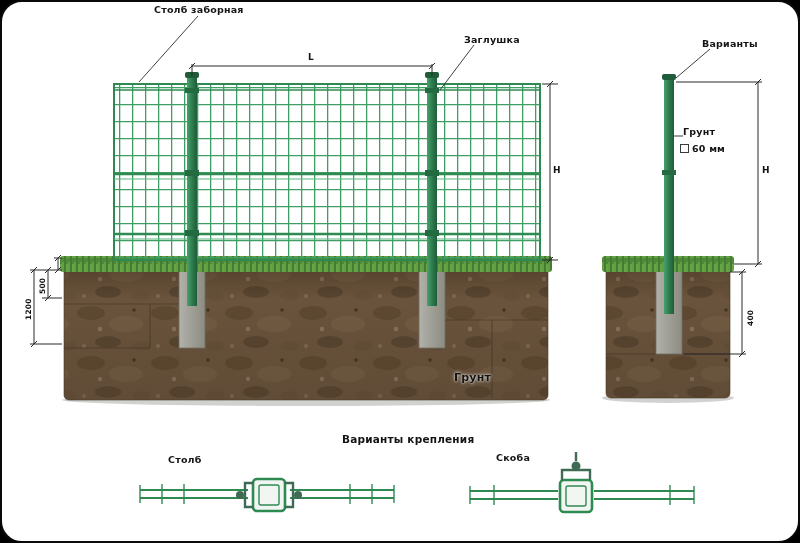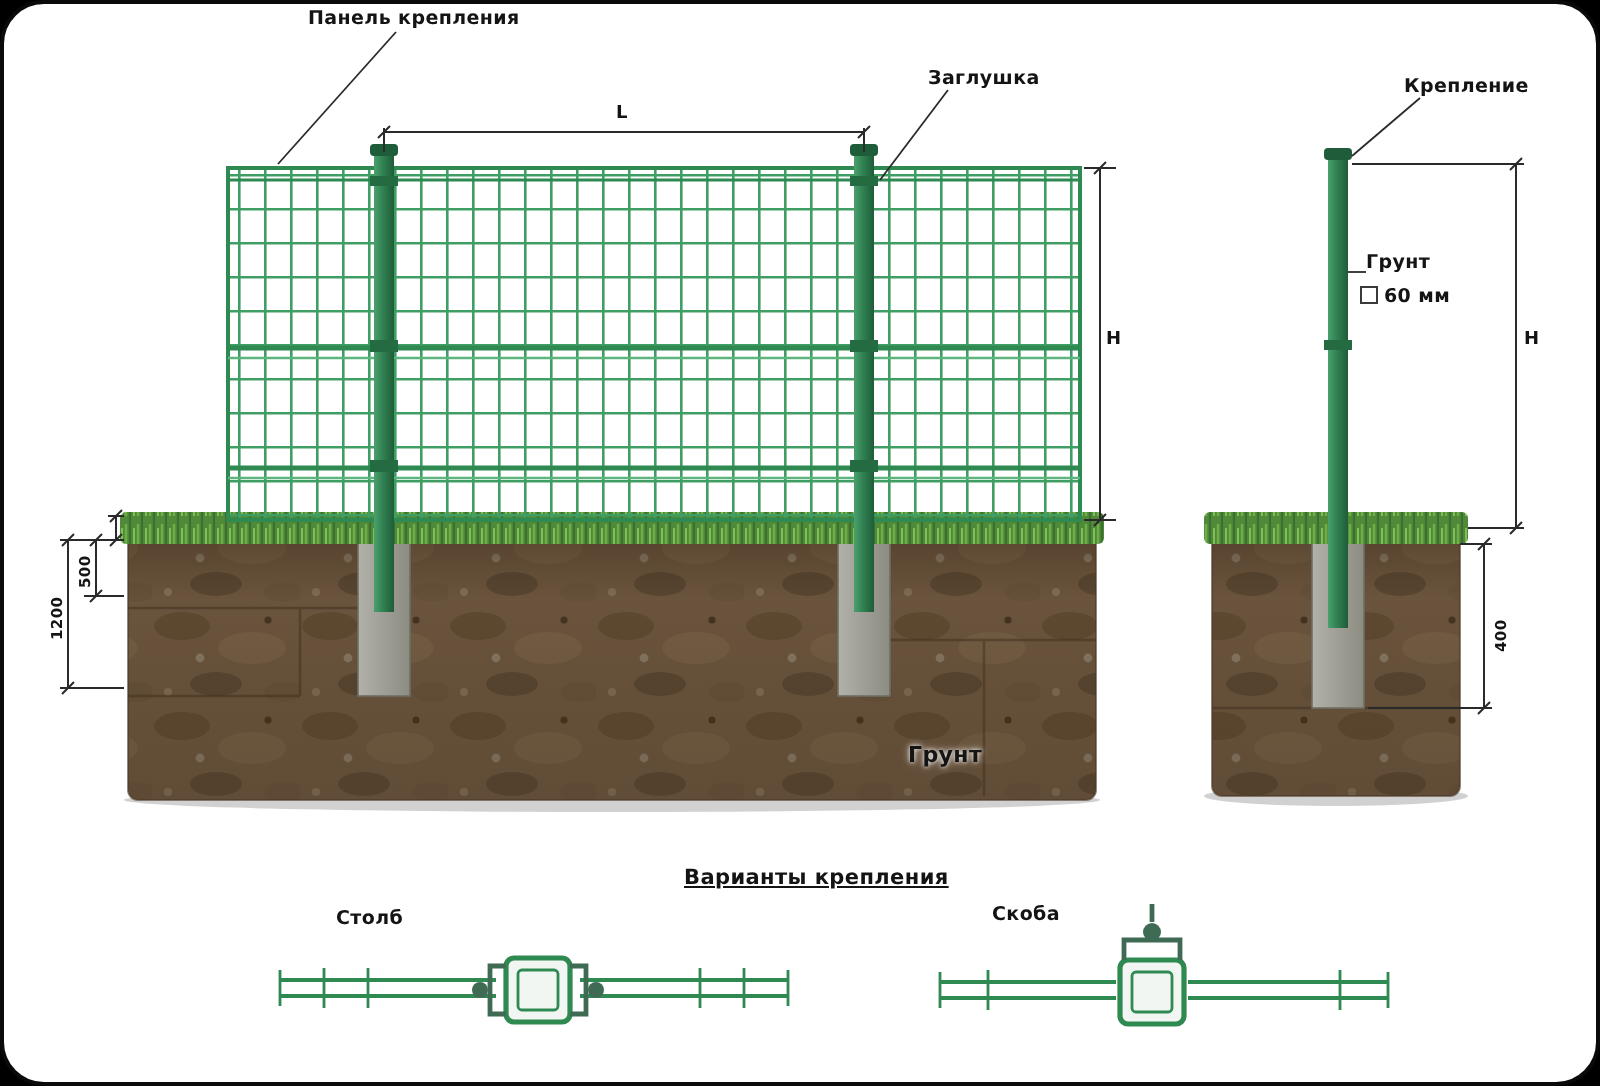--- a/index.html
+++ b/index.html
@@ -5,21 +5,21 @@
   html,body{margin:0;padding:0;background:#000;}
   .page{position:relative;width:800px;height:543px;background:#ffffff;border:2px solid #0a0a0a;
         border-radius:22px;box-sizing:border-box;overflow:hidden;
         font-family:"DejaVu Sans",sans-serif;}
   svg{position:absolute;left:0;top:0;}
   .lbl{position:absolute;font:700 9.5px "DejaVu Sans",sans-serif;color:#141414;
        white-space:nowrap;letter-spacing:.2px;}
   .dim{font-weight:700;font-size:9px;}
   .rot{transform:rotate(-90deg);transform-origin:0 0;font-size:7.5px;}
   .ground{font-size:11px;text-shadow:0 0 2px rgba(255,255,255,.9),0 0 4px rgba(255,255,255,.7);}
-  .title{font-size:10.5px;text-decoration:underline;}
+  .title{font-size:10.5px;}
   .sq{display:inline-block;width:7px;height:7px;background:#fff;border:1.5px solid #3a3a3a;
       margin-right:3px;vertical-align:-1px;}
 </style>
 </head>
 <body>
 
 <div class="page">
 
 <svg width="800" height="543" viewBox="0 0 800 543">
   <defs>
@@ -175,23 +175,23 @@
       <path d="M692 484 V502 M668 483 V503" stroke-width="1.4"></path>
     </g>
     <rect x="558" y="478" width="32" height="32" rx="4" fill="#f2f6f2" stroke="#2f8a52" stroke-width="2.6"></rect>
     <rect x="564" y="484" width="20" height="20" rx="2" fill="none" stroke="#2f8a52" stroke-width="1.4"></rect>
     <path d="M560 478 V468 H588 V478" fill="none" stroke="#3f6b55" stroke-width="2.4"></path>
     <path d="M574 459 V450" stroke="#3f6b55" stroke-width="2.4"></path>
     <circle cx="574" cy="464" r="4.5" fill="#3f6b55"></circle>
   </g>
 </svg>
 
-<div class="lbl" style="left:152px;top:2px">Панель крепления</div>
+<div class="lbl" style="left:152px;top:2px">Столб заборная</div>
 <div class="lbl" style="left:462px;top:32px">Заглушка</div>
-<div class="lbl" style="left:700px;top:36px">Крепление</div>
+<div class="lbl" style="left:700px;top:36px">Варианты</div>
 <div class="lbl dim" style="left:306px;top:50px">L</div>
 <div class="lbl dim" style="left:551px;top:163px">H</div>
 <div class="lbl" style="left:681px;top:124px">Грунт</div>
 <div class="lbl" style="left:678px;top:141px"><span class="sq"></span><span>60 мм</span></div>
 <div class="lbl dim rot" style="left:36px;top:292px">500</div>
 <div class="lbl dim rot" style="left:22px;top:318px">1200</div>
 <div class="lbl dim rot" style="left:744px;top:324px">400</div>
 <div class="lbl dim" style="left:760px;top:163px">H</div>
 <div class="lbl ground" style="left:452px;top:369px">Грунт</div>
 <div class="lbl title" style="left:340px;top:431px">Варианты крепления</div>

